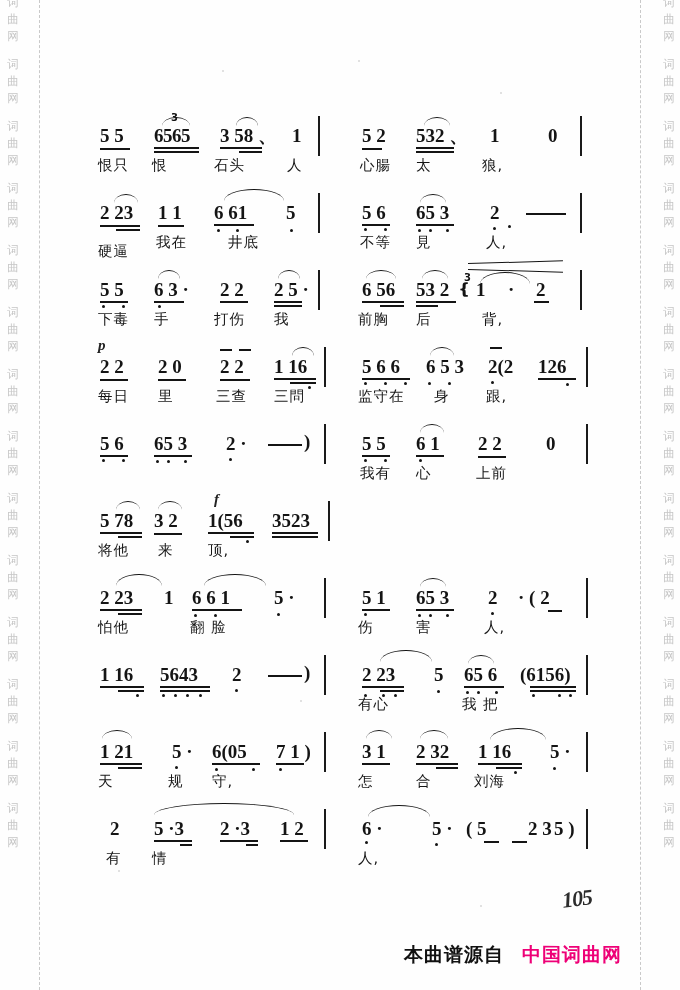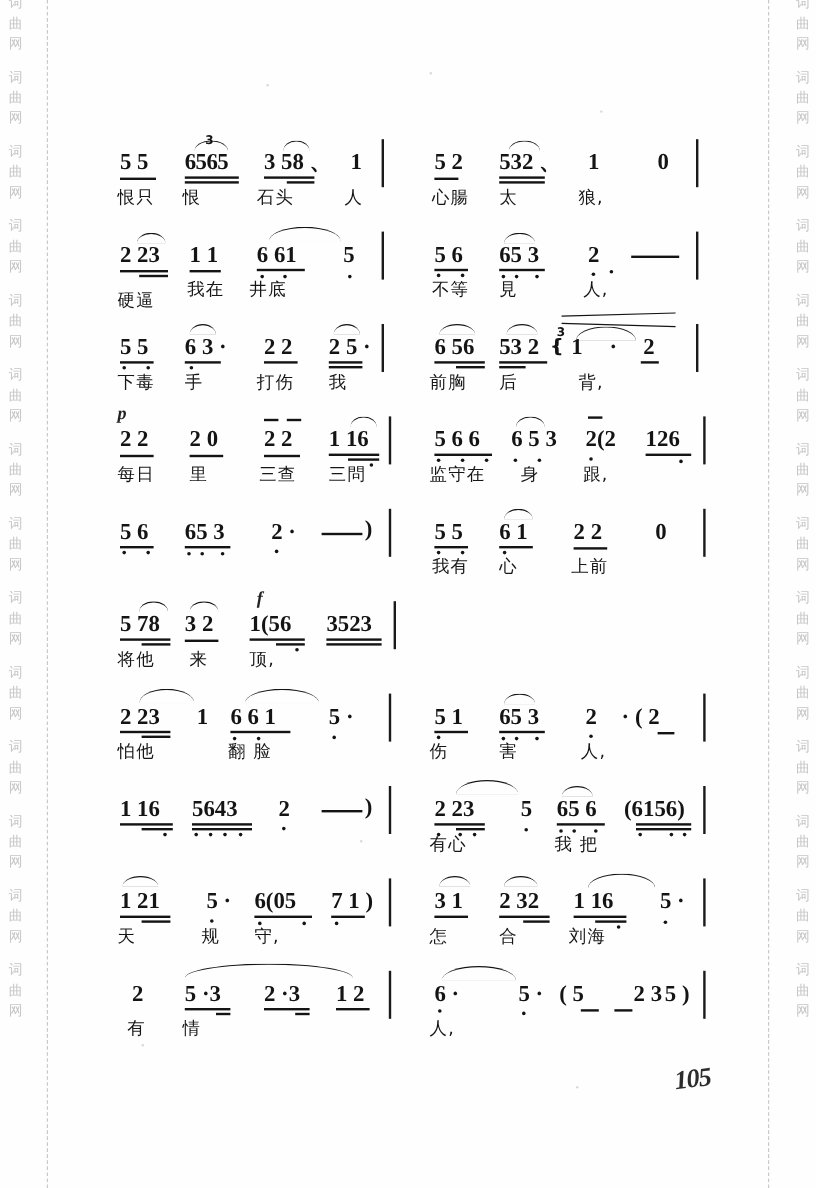--- a/index.html
+++ b/index.html
@@ -394,21 +394,21 @@
         <span class="beam" style="left:62px; top:36px; width:26px;"></span>
         <span class="slur big" style="left:128px; top:0px; width:60px;"></span>
         <span class="tok" style="left:118px; top:14px;">6 61</span>
         <span class="beam" style="left:118px; top:35px; width:40px;"></span>
         <span class="odot" style="left:121px; top:40px;"></span>
         <span class="odot" style="left:140px; top:40px;"></span>
         <span class="tok" style="left:190px; top:14px;">5</span>
         <span class="odot" style="left:194px; top:40px;"></span>
         <span class="lyr" style="left:2px;  top:55px;">硬逼</span>
         <span class="lyr" style="left:60px; top:46px;">我在</span>
-        <span class="lyr" style="left:112px;top:46px;text-align:center;">井底</span>
+        <span class="lyr" style="left:132px;top:46px;text-align:center;">井底</span>
         <span class="barline" style="left:222px;"></span>
       </div>
       <div class="measure-group mg-right">
         <span class="tok" style="left:4px;  top:14px;">5 6</span>
         <span class="beam" style="left:4px;  top:35px; width:28px;"></span>
         <span class="odot" style="left:6px;  top:39px;"></span>
         <span class="odot" style="left:26px; top:39px;"></span>
         <span class="slur" style="left:62px; top:5px; width:26px;"></span>
         <span class="tok" style="left:58px; top:14px;">65 3</span>
         <span class="beam" style="left:58px; top:35px; width:38px;"></span>
@@ -737,20 +737,24 @@
         <span class="tok" style="left:196px; top:14px;">5 )</span>
         <span class="lyr" style="left:0px;  top:46px;">人,</span>
         <span class="barline" style="left:228px;"></span>
       </div>
     </div>
 
   </div>
 
   <div class="page-no">105</div>
 
+  <div class="footer">
+    <span class="f-label">本曲谱源自</span>
+    <span class="f-site" style="color: rgb(238, 0, 119);">中国词曲网</span>
+  </div>
 
   <div class="speck" style="left:222px; top:70px;"></div>
   <div class="speck" style="left:358px; top:60px;"></div>
   <div class="speck" style="left:118px; top:870px;"></div>
   <div class="speck" style="left:300px; top:700px;"></div>
   <div class="speck" style="left:480px; top:905px;"></div>
   <div class="speck" style="left:500px; top:92px;"></div>
 
 </div>
 

